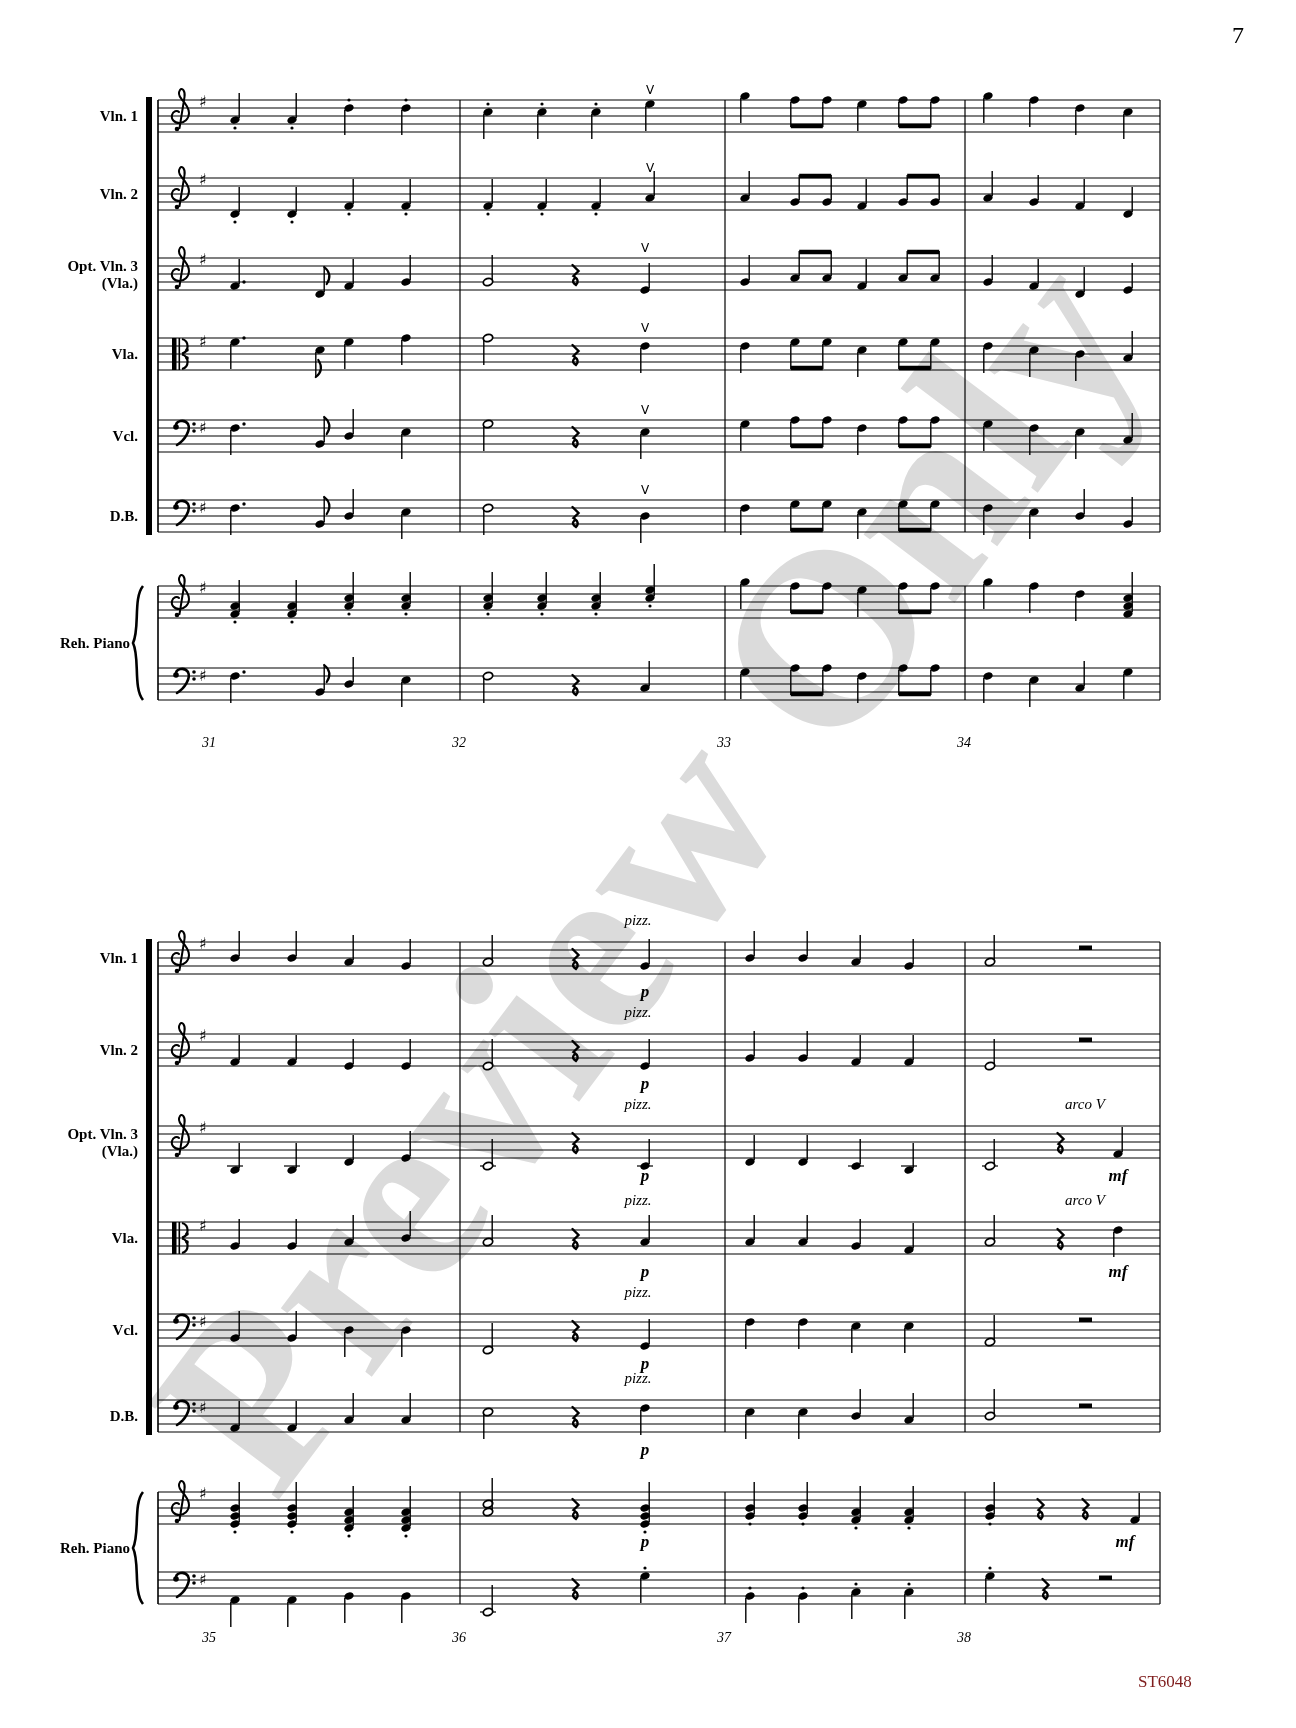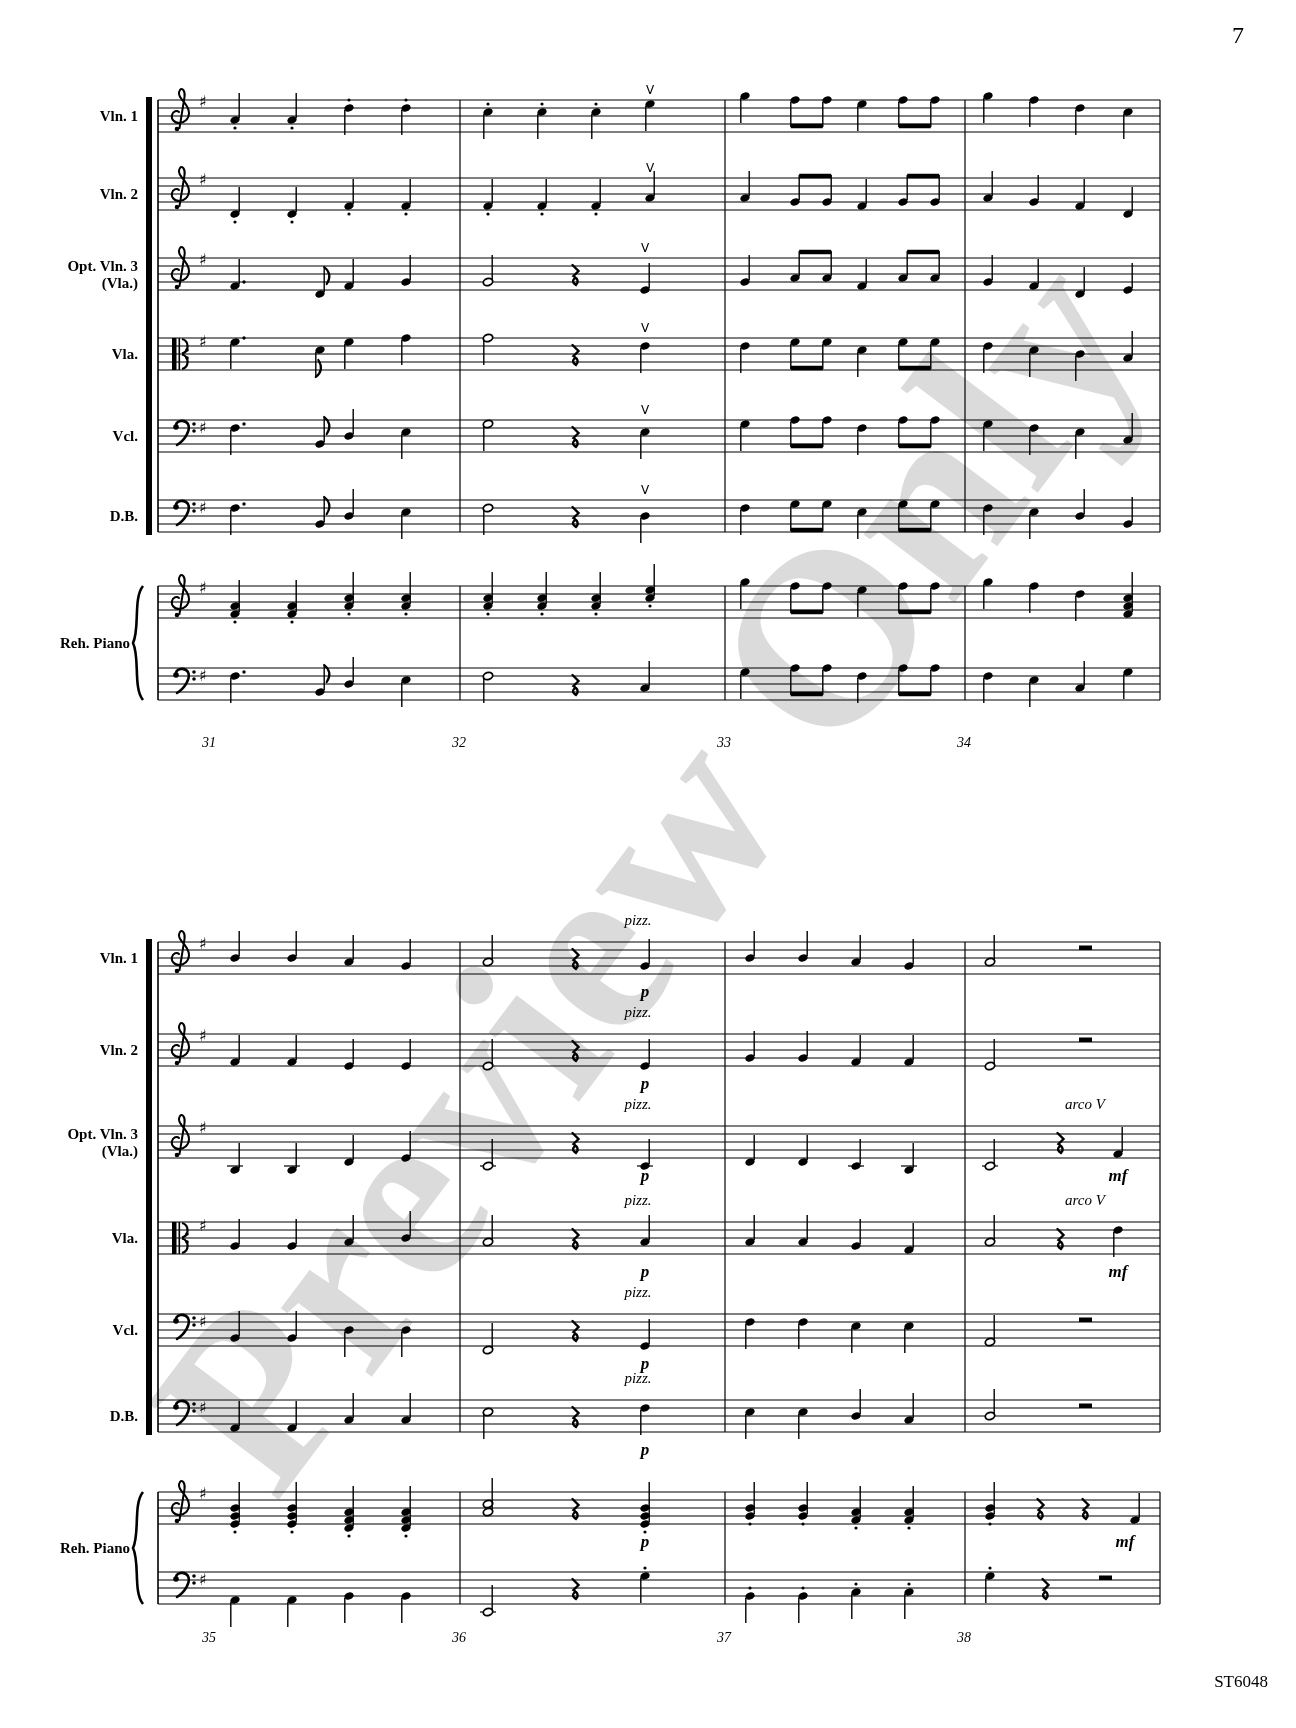--- a/index.html
+++ b/index.html
@@ -12,22 +12,22 @@
     transform:translate(-50%,-50%) rotate(-53deg);
     font-family:"Liberation Serif","DejaVu Serif",serif;
     font-weight:bold;font-size:248px;color:#dbdbdb;letter-spacing:2px;
   }
   #score{position:absolute;left:0;top:0;z-index:1;}
   .page-number{
     position:absolute;z-index:2;left:1208px;top:22px;width:60px;text-align:center;
     font-size:24px;color:#000;
   }
   .catalog{
-    position:absolute;z-index:2;left:1138px;top:1672px;width:130px;text-align:right;
-    font-size:17px;color:#000000;
+    position:absolute;z-index:2;left:1138px;top:1672px;width:130px;text-align:left;
+    font-size:17px;color:#7f1d1d;
   }
   
   .lbl{font-family:"Liberation Serif",serif;font-weight:bold;font-size:15px;}
   .plbl{font-family:"Liberation Serif",serif;font-weight:bold;font-size:15px;}
   .mnum{font-family:"Liberation Serif",serif;font-style:italic;font-size:14px;}
   .dyn-i{font-family:"Liberation Serif",serif;font-style:italic;font-size:15px;}
   .dyn-bi{font-family:"Liberation Serif",serif;font-style:italic;font-weight:bold;font-size:17px;}
   .ks{font-family:"DejaVu Sans",sans-serif;font-weight:bold;font-size:16px;}
   .bow{font-family:"DejaVu Sans",sans-serif;font-size:12px;}
 </style>

